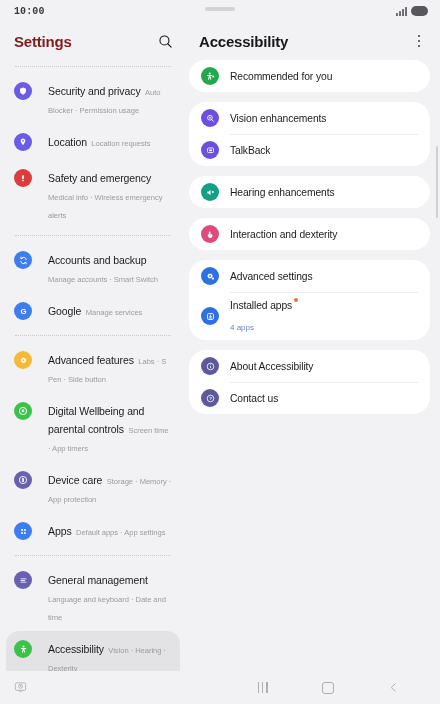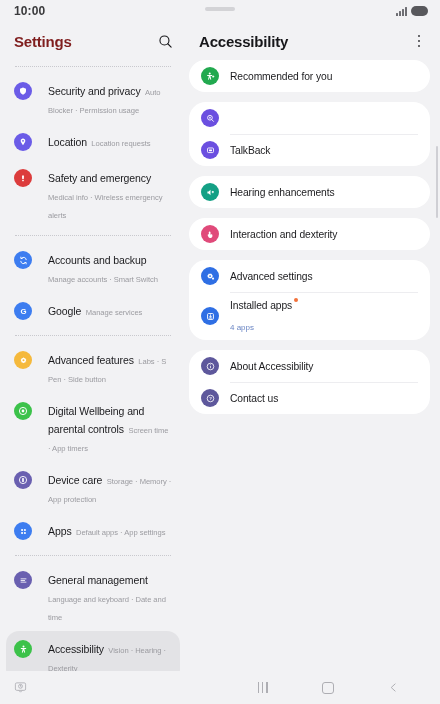--- a/index.html
+++ b/index.html
@@ -19,24 +19,25 @@
 
   
   #statusbar {
     height: 22px;
     display: flex;
     align-items: center;
     padding: 0 12px 0 14px;
     position: relative;
   }
   #status-time {
-    font-size: 12px;
+    font-size: 10px;
     font-weight: 600;
     color: #3a3a3c;
     letter-spacing: .1px;
+    font-family: Liberation Mono, monospace;
   }
   #pill-notch {
     position: absolute;
     left: 50%; top: 7px;
     transform: translateX(-50%);
     width: 30px; height: 4px;
     border-radius: 3px;
     background: #d3d3d6;
   }
   #status-right {
@@ -482,20 +483,23 @@
 
       <div class="card">
         <div class="row">
           <span class="row-ic" style="background:#6b4fe0">
             <svg width="11" height="11" viewBox="0 0 20 20" fill="none" stroke="#fff" stroke-width="1.6">
                 <circle cx="9" cy="8.6" r="4.3"></circle>
                 <line x1="12.3" y1="12" x2="15.4" y2="15.2" stroke-linecap="round"></line>
                 <line x1="7.2" y1="8.6" x2="10.8" y2="8.6" stroke-width="1.3"></line>
                 <line x1="9" y1="6.8" x2="9" y2="10.4" stroke-width="1.3"></line>
               </svg>
+          </span>
+          <span class="row-text">
+            <span class="row-label">Vision enhancements</span>
           </span>
         </div>
         <div class="row">
           <span class="row-ic" style="background:#6b4fe0">
             <svg width="11" height="11" viewBox="0 0 20 20">
                 <rect x="4.6" y="5.4" width="10.8" height="8.4" rx="1.8" fill="none" stroke="#fff" stroke-width="1.6"></rect>
                 <rect x="7.3" y="8" width="5.4" height="3.2" rx=".8" fill="#fff"></rect>
               </svg>
           </span>
           <span class="row-text">

